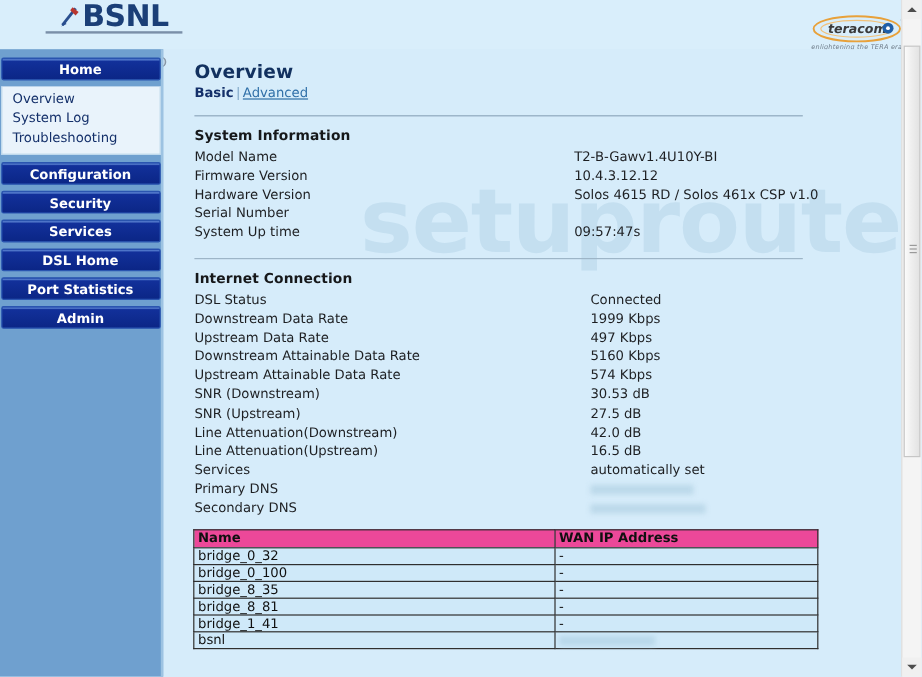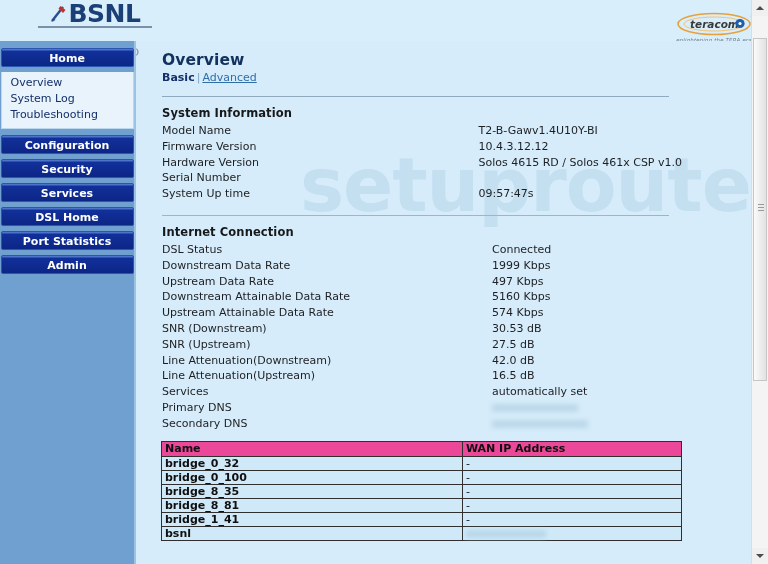--- a/index.html
+++ b/index.html
@@ -108,21 +108,21 @@
   }
   table.wan th{
     background:#ec4899;border:1px solid #2f2f2f;text-align:left;
     font-size:11px;font-weight:bold;color:#101010;
     padding:0 0 0 3px;height:14px;
   }
   table.wan td{
     background:#cfe9f9;border:1px solid #2f2f2f;text-align:left;
     font-size:11px;color:#101010;padding:0 0 0 3px;height:12px;
   }
-  th.c1,td.c1{width:300px;font-weight:bold;}
+  th.c1,td.c1{width:300px;}
   th.c2,td.c2{width:217px;}
   .blurcell{
     display:inline-block;width:80px;height:8px;background:#b9d8ea;
     filter:blur(2.2px);vertical-align:middle;
   }
   
   #scrollbar{
     position:absolute;right:0;top:0;width:16px;height:564px;
     background:#f4f4f4;border-left:1px solid #dcdcdc;
   }

